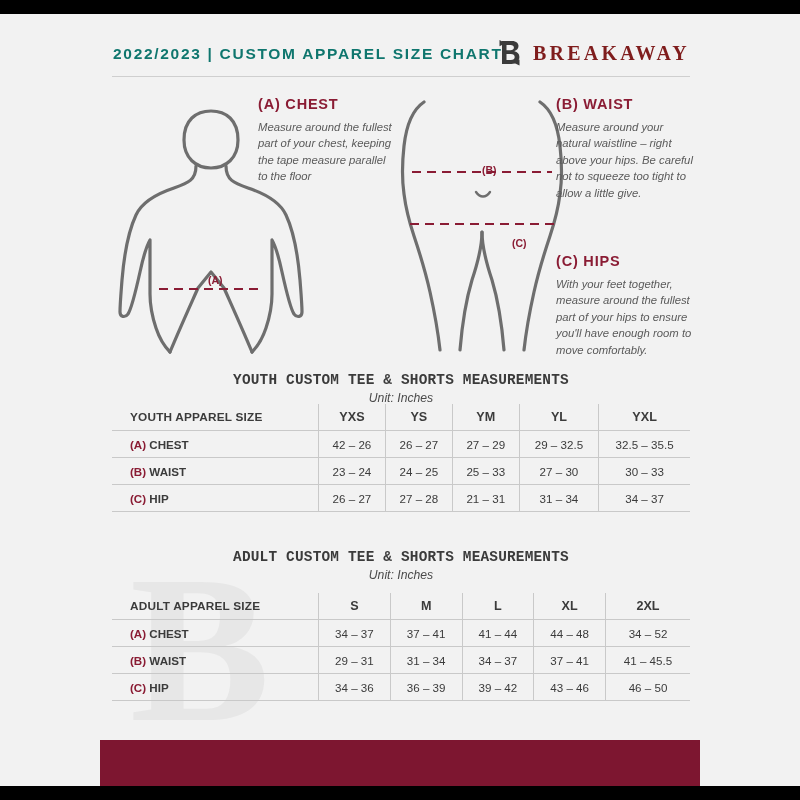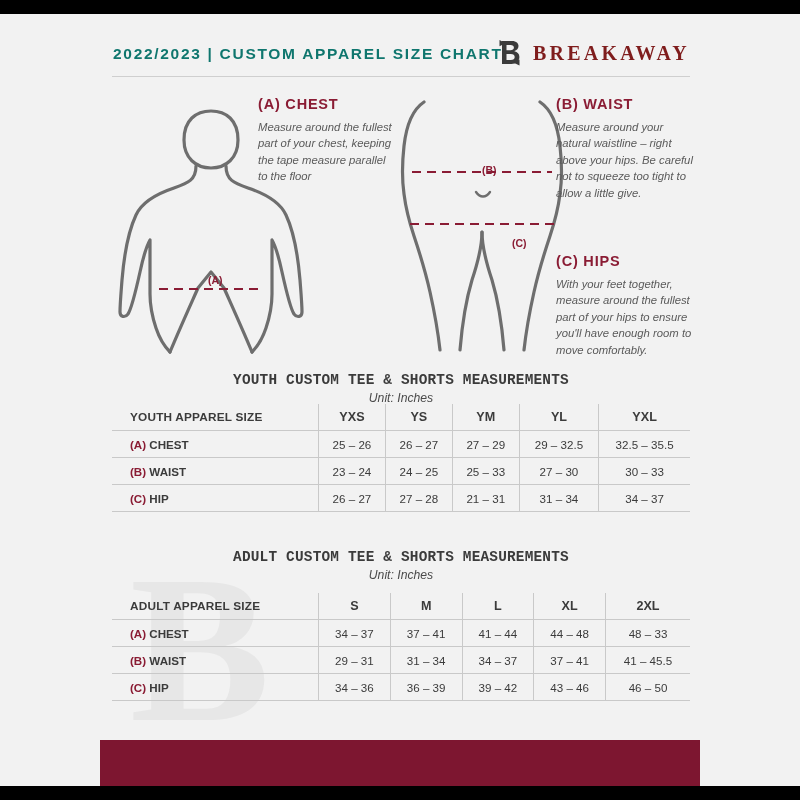--- a/index.html
+++ b/index.html
@@ -328,21 +328,21 @@
           <th>YL</th>
           <th>YXL</th>
         </tr>
       </thead>
       <tbody>
         <tr>
           <td>
             <span class="rowlabel-key">(A) </span>
             <span class="rowlabel-txt">CHEST</span>
           </td>
-          <td>25 – 26</td>
+          <td>42 – 26</td>
           <td>26 – 27</td>
           <td>27 – 29</td>
           <td>29 – 32.5</td>
           <td>32.5 – 35.5</td>
         </tr>
         <tr>
           <td>
             <span class="rowlabel-key">(B) </span>
             <span class="rowlabel-txt">WAIST</span>
           </td>
@@ -385,21 +385,21 @@
       <tbody>
         <tr>
           <td>
             <span class="rowlabel-key">(A) </span>
             <span class="rowlabel-txt">CHEST</span>
           </td>
           <td>34 – 37</td>
           <td>37 – 41</td>
           <td>41 – 44</td>
           <td>44 – 48</td>
-          <td>48 – 33</td>
+          <td>34 – 52</td>
         </tr>
         <tr>
           <td>
             <span class="rowlabel-key">(B) </span>
             <span class="rowlabel-txt">WAIST</span>
           </td>
           <td>29 – 31</td>
           <td>31 – 34</td>
           <td>34 – 37</td>
           <td>37 – 41</td>

